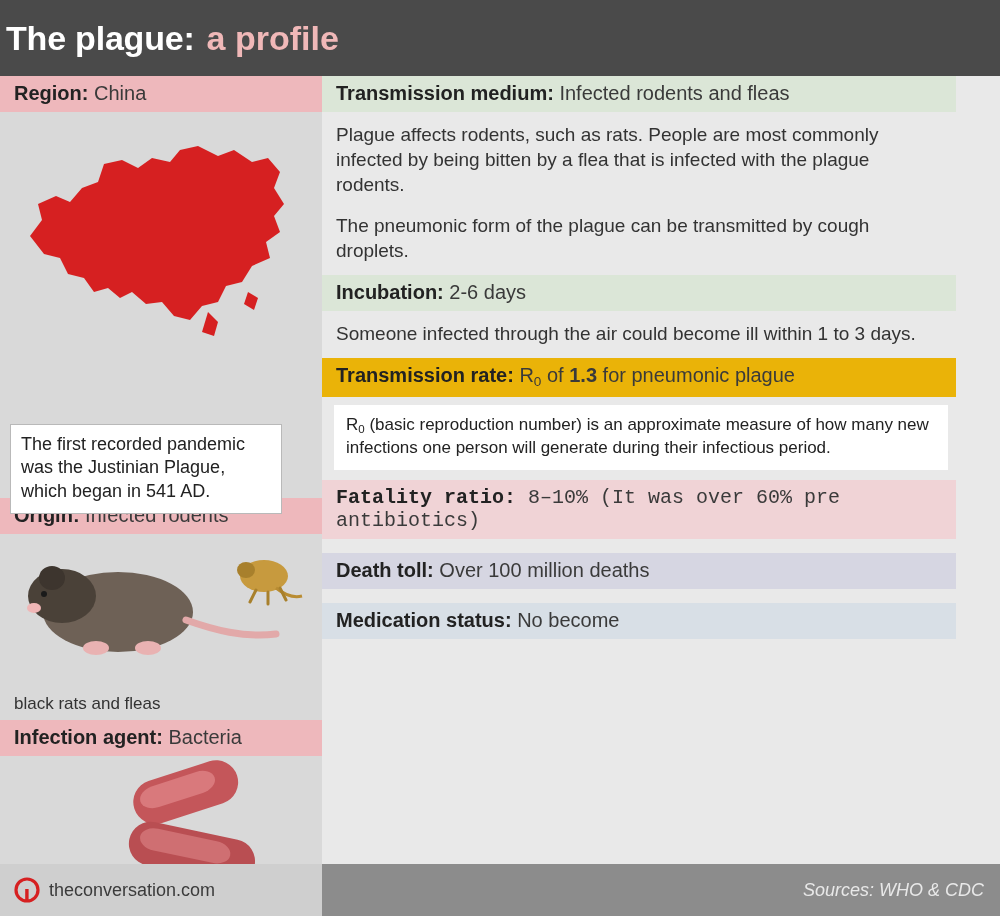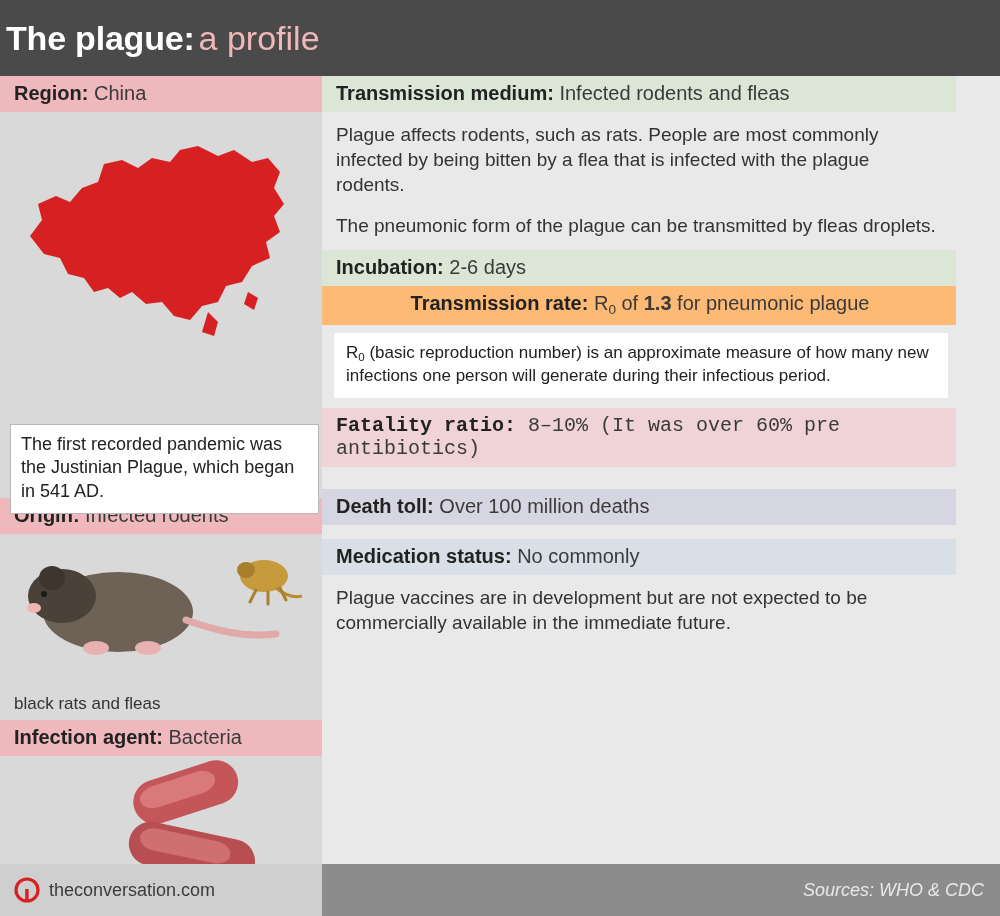--- a/index.html
+++ b/index.html
@@ -27,23 +27,23 @@
     padding-left: 6px;
   }
   .header .title-main {
     font-size: 34px;
     font-weight: bold;
     color: #ffffff;
     letter-spacing: -0.2px;
   }
   .header .title-sub {
     font-size: 34px;
-    font-weight: normal;
+    font-weight: bold;
     color: #f0b8b8;
-    margin-left: 4px;
+    margin-left: 12px;
   }
 
   
   .body-wrap {
     display: flex;
     height: 840px;
   }
   .left-col {
     width: 322px;
     background: #d9d9d9;
@@ -58,23 +58,23 @@
   
   .bar {
     padding: 6px 12px 7px 14px;
     font-size: 20px;
     line-height: 1.15;
   }
   .bar .lbl { font-weight: bold; color: #222; }
   .bar .val { color: #3a3a3a; }
   .bar-pink   { background: #eeb8bc; }
   .bar-green  { background: #dbe6d7; }
-  .bar-beige  { background: #fdba74; text-align: center; }
+  .bar-beige  { background: #eab308; }
   .bar-rose   { background: #f0d3d6; font-family: Liberation Mono, monospace; }
-  .bar-lilac  { background: #d6d6e2; margin-top: 8px; }
+  .bar-lilac  { background: #d6d6e2; }
   .bar-blue   { background: #d8dfe6; }
 
   .para {
     padding: 10px 16px 12px 14px;
     font-size: 19px;
     line-height: 1.32;
     color: #333;
   }
   .para p { margin: 0 0 16px 0; }
   .para p:last-child { margin-bottom: 0; }
@@ -83,21 +83,21 @@
   .map-area {
     height: 260px;
     position: relative;
   }
   .map-svg { position: absolute; top: 4px; left: 12px; }
 
   .note-box {
     position: absolute;
     left: 10px;
     top: 348px;
-    width: 309px;
+    width: 272px;
     background: #ffffff;
     border: 1px solid #b9b9b9;
     padding: 8px 10px 10px 10px;
     font-size: 18px;
     line-height: 1.3;
     color: #222;
   }
 
   .origin-img-area {
     position: relative;
@@ -240,27 +240,30 @@
     </div>
 
     <div class="right-col">
 
       <div class="bar bar-green">
         <span class="lbl">Transmission medium:</span>
         <span class="val">Infected rodents and fleas</span>
       </div>
       <div class="para">
         <p>Plague affects rodents, such as rats. People are most commonly infected by being bitten by a flea that is infected with the plague rodents.</p>
-        <p>The pneumonic form of the plague can be transmitted by fleas droplets.</p>
+        <p>The pneumonic form of the plague can be transmitted by cough droplets.</p>
       </div>
 
       <div class="bar bar-green">
         <span class="lbl">Incubation:</span>
         <span class="val">2-6 days</span>
       </div>
+      <div class="para">
+        <p>Someone infected through the air could become ill within 1 to 3 days.</p>
+      </div>
 
       <div class="bar bar-beige">
         <span class="lbl">Transmission rate:</span>
         <span class="val"><span>R</span><sub>0</sub><span> of </span><b>1.3</b><span> for pneumonic plague</span></span>
       </div>
       <div class="r0-box">
         <span>R</span><sub>0</sub><span> (basic reproduction number) is an approximate measure of how many new infections one person will generate during their infectious period.</span>
       </div>
 
       <div class="bar bar-rose">
@@ -270,24 +273,21 @@
       <div style="height:14px"></div>
 
       <div class="bar bar-lilac">
         <span class="lbl">Death toll:</span>
         <span class="val">Over 100 million deaths</span>
       </div>
       <div style="height:14px"></div>
 
       <div class="bar bar-blue">
         <span class="lbl">Medication status:</span>
-        <span class="val">No commonly</span>
-      </div>
-      <div class="para">
-        <p>Plague vaccines are in development but are not expected to be commercially available in the immediate future.</p>
+        <span class="val">No become</span>
       </div>
     </div>
   </div>
 
   <div class="footer-bg-left"></div>
   <div class="footer-bg-right"></div>
   <div class="footer">
     <div class="footer-left">
       <svg width="26" height="26" viewBox="0 0 26 26">
         <circle cx="13" cy="13" r="11" fill="none" stroke="#d62021" stroke-width="3.2"></circle>

